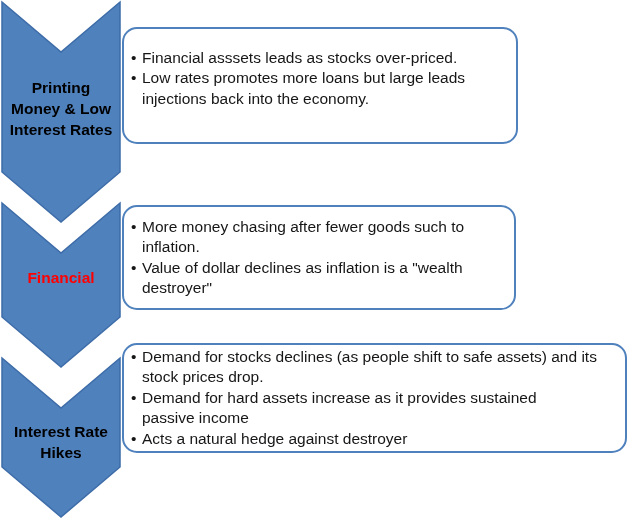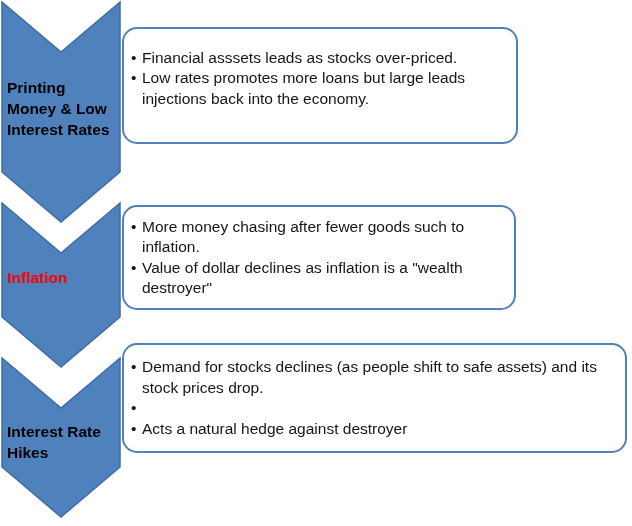--- a/index.html
+++ b/index.html
@@ -18,20 +18,21 @@
   }
   .chevron-svg {
     position: absolute;
     left: 0;
     top: 0;
   }
   .chev-label {
     position: absolute;
     left: 7px;
     width: 108px;
+    text-align: center;
     font-weight: bold;
     font-size: 15.5px;
     line-height: 21px;
     color: #000000;
   }
   .chev-label-1 { top: 77px; }
   .chev-label-2 { top: 267px; }
   .chev-label-3 { top: 412px; }
   .callout {
     position: absolute;
@@ -74,21 +75,21 @@
 <div class="canvas">
 
   <svg class="chevron-svg" width="122" height="526" viewBox="0 0 122 526">
     <polygon points="2,2 61,52 120,2 120,172 61,222 2,172" stroke-width="1.5" style="fill: rgb(79, 129, 189); stroke: rgb(61, 108, 168);"></polygon>
     <polygon points="2,203 61,253 120,203 120,317 61,367 2,317" stroke-width="1.5" style="fill: rgb(79, 129, 189); stroke: rgb(61, 108, 168);"></polygon>
     <polygon points="2,358 61,408 120,358 120,467 61,517 2,467" stroke-width="1.5" style="fill: rgb(79, 129, 189); stroke: rgb(61, 108, 168);"></polygon>
   </svg>
 
   <div class="chev-label chev-label-1" style="color: rgb(0, 0, 0);">Printing Money &amp; Low Interest Rates</div>
 
-  <div class="chev-label chev-label-2" style="color: rgb(255, 0, 0);">Inflation</div>
+  <div class="chev-label chev-label-2" style="color: rgb(255, 0, 0);">Financial</div>
 
   <div class="chev-label chev-label-3" style="color: rgb(0, 0, 0); margin-top: 9px;">Interest Rate Hikes</div>
 
   <div class="callout callout-1" style="border-color: rgb(79, 129, 189);">
     <ul class="bullet-list">
       <li class="bullet-item bullet-item-1">
         <span class="bullet-dot">•</span>
         <span class="bullet-text">Financial asssets leads as stocks over-priced.</span>
       </li>
       <li class="bullet-item bullet-item-2">
@@ -112,20 +113,21 @@
   </div>
 
   <div class="callout callout-3" style="border-color: rgb(79, 129, 189);">
     <ul class="bullet-list">
       <li class="bullet-item bullet-item-1">
         <span class="bullet-dot">•</span>
         <span class="bullet-text">Demand for stocks declines (as people shift to safe assets) and its stock prices drop.</span>
       </li>
       <li class="bullet-item bullet-item-2">
         <span class="bullet-dot">•</span>
+        <span class="bullet-text">Demand for hard assets increase as it provides sustained passive income</span>
       </li>
       <li class="bullet-item bullet-item-3">
         <span class="bullet-dot">•</span>
         <span class="bullet-text">Acts a natural hedge against destroyer</span>
       </li>
     </ul>
   </div>
 
 </div>
 

